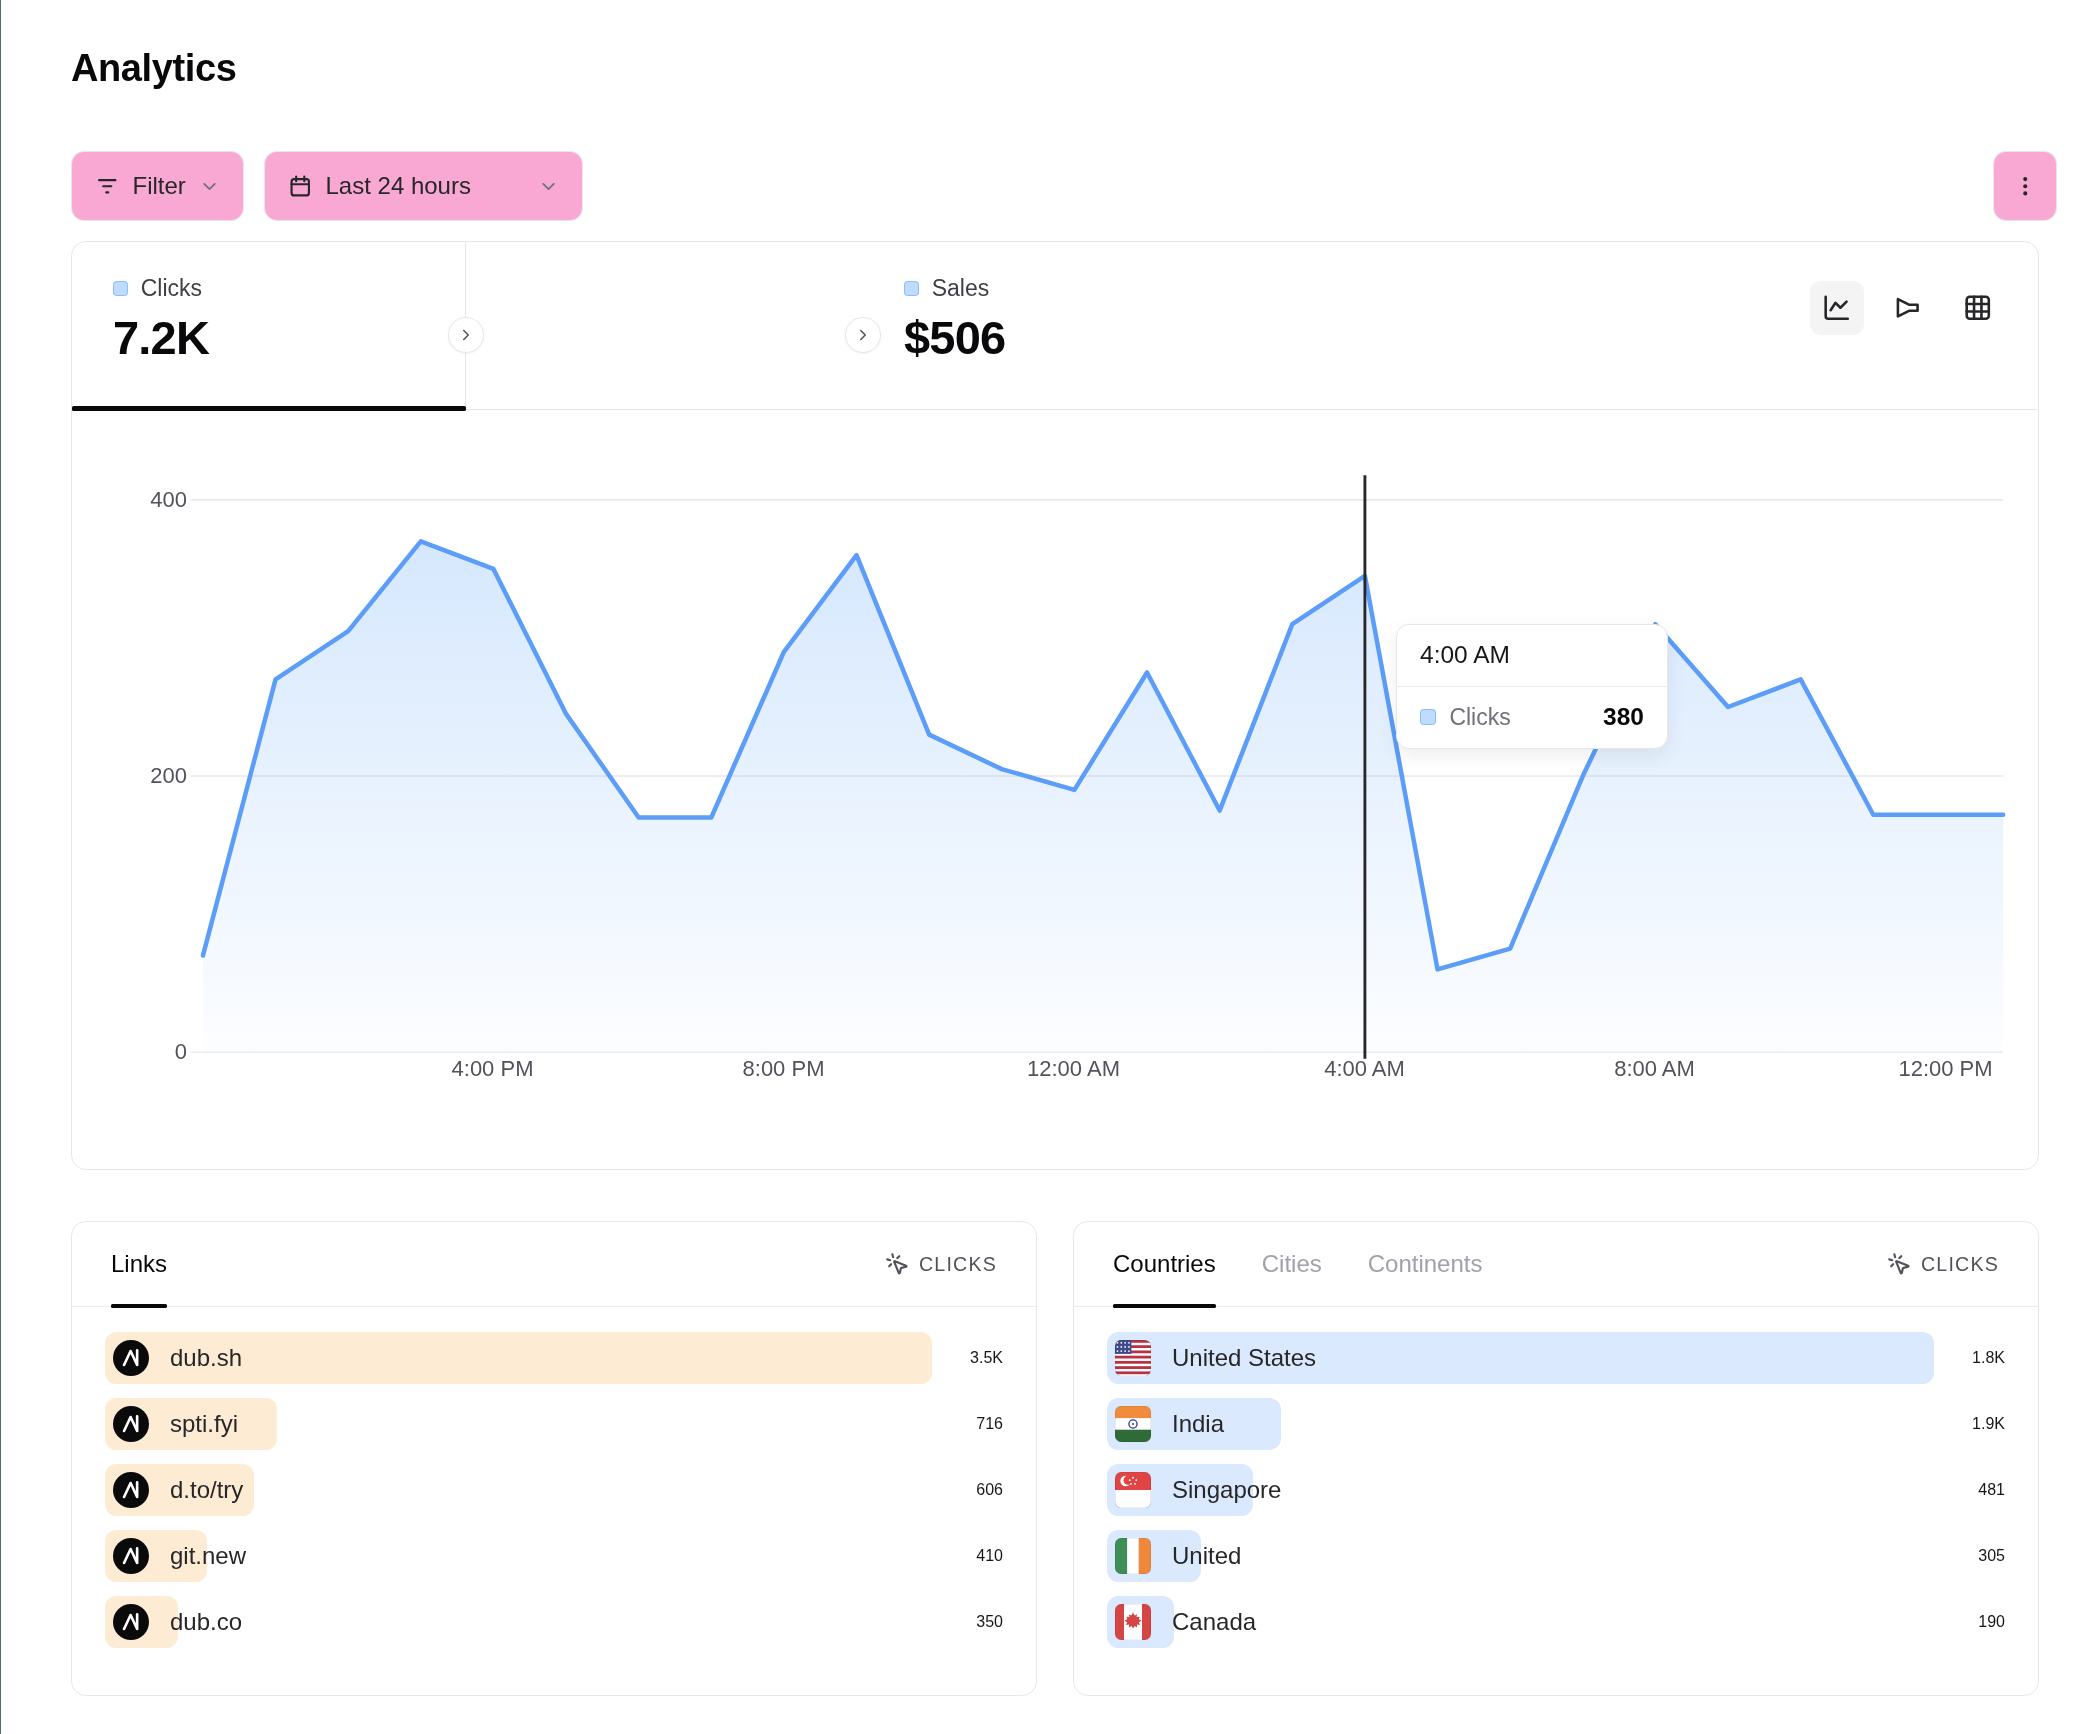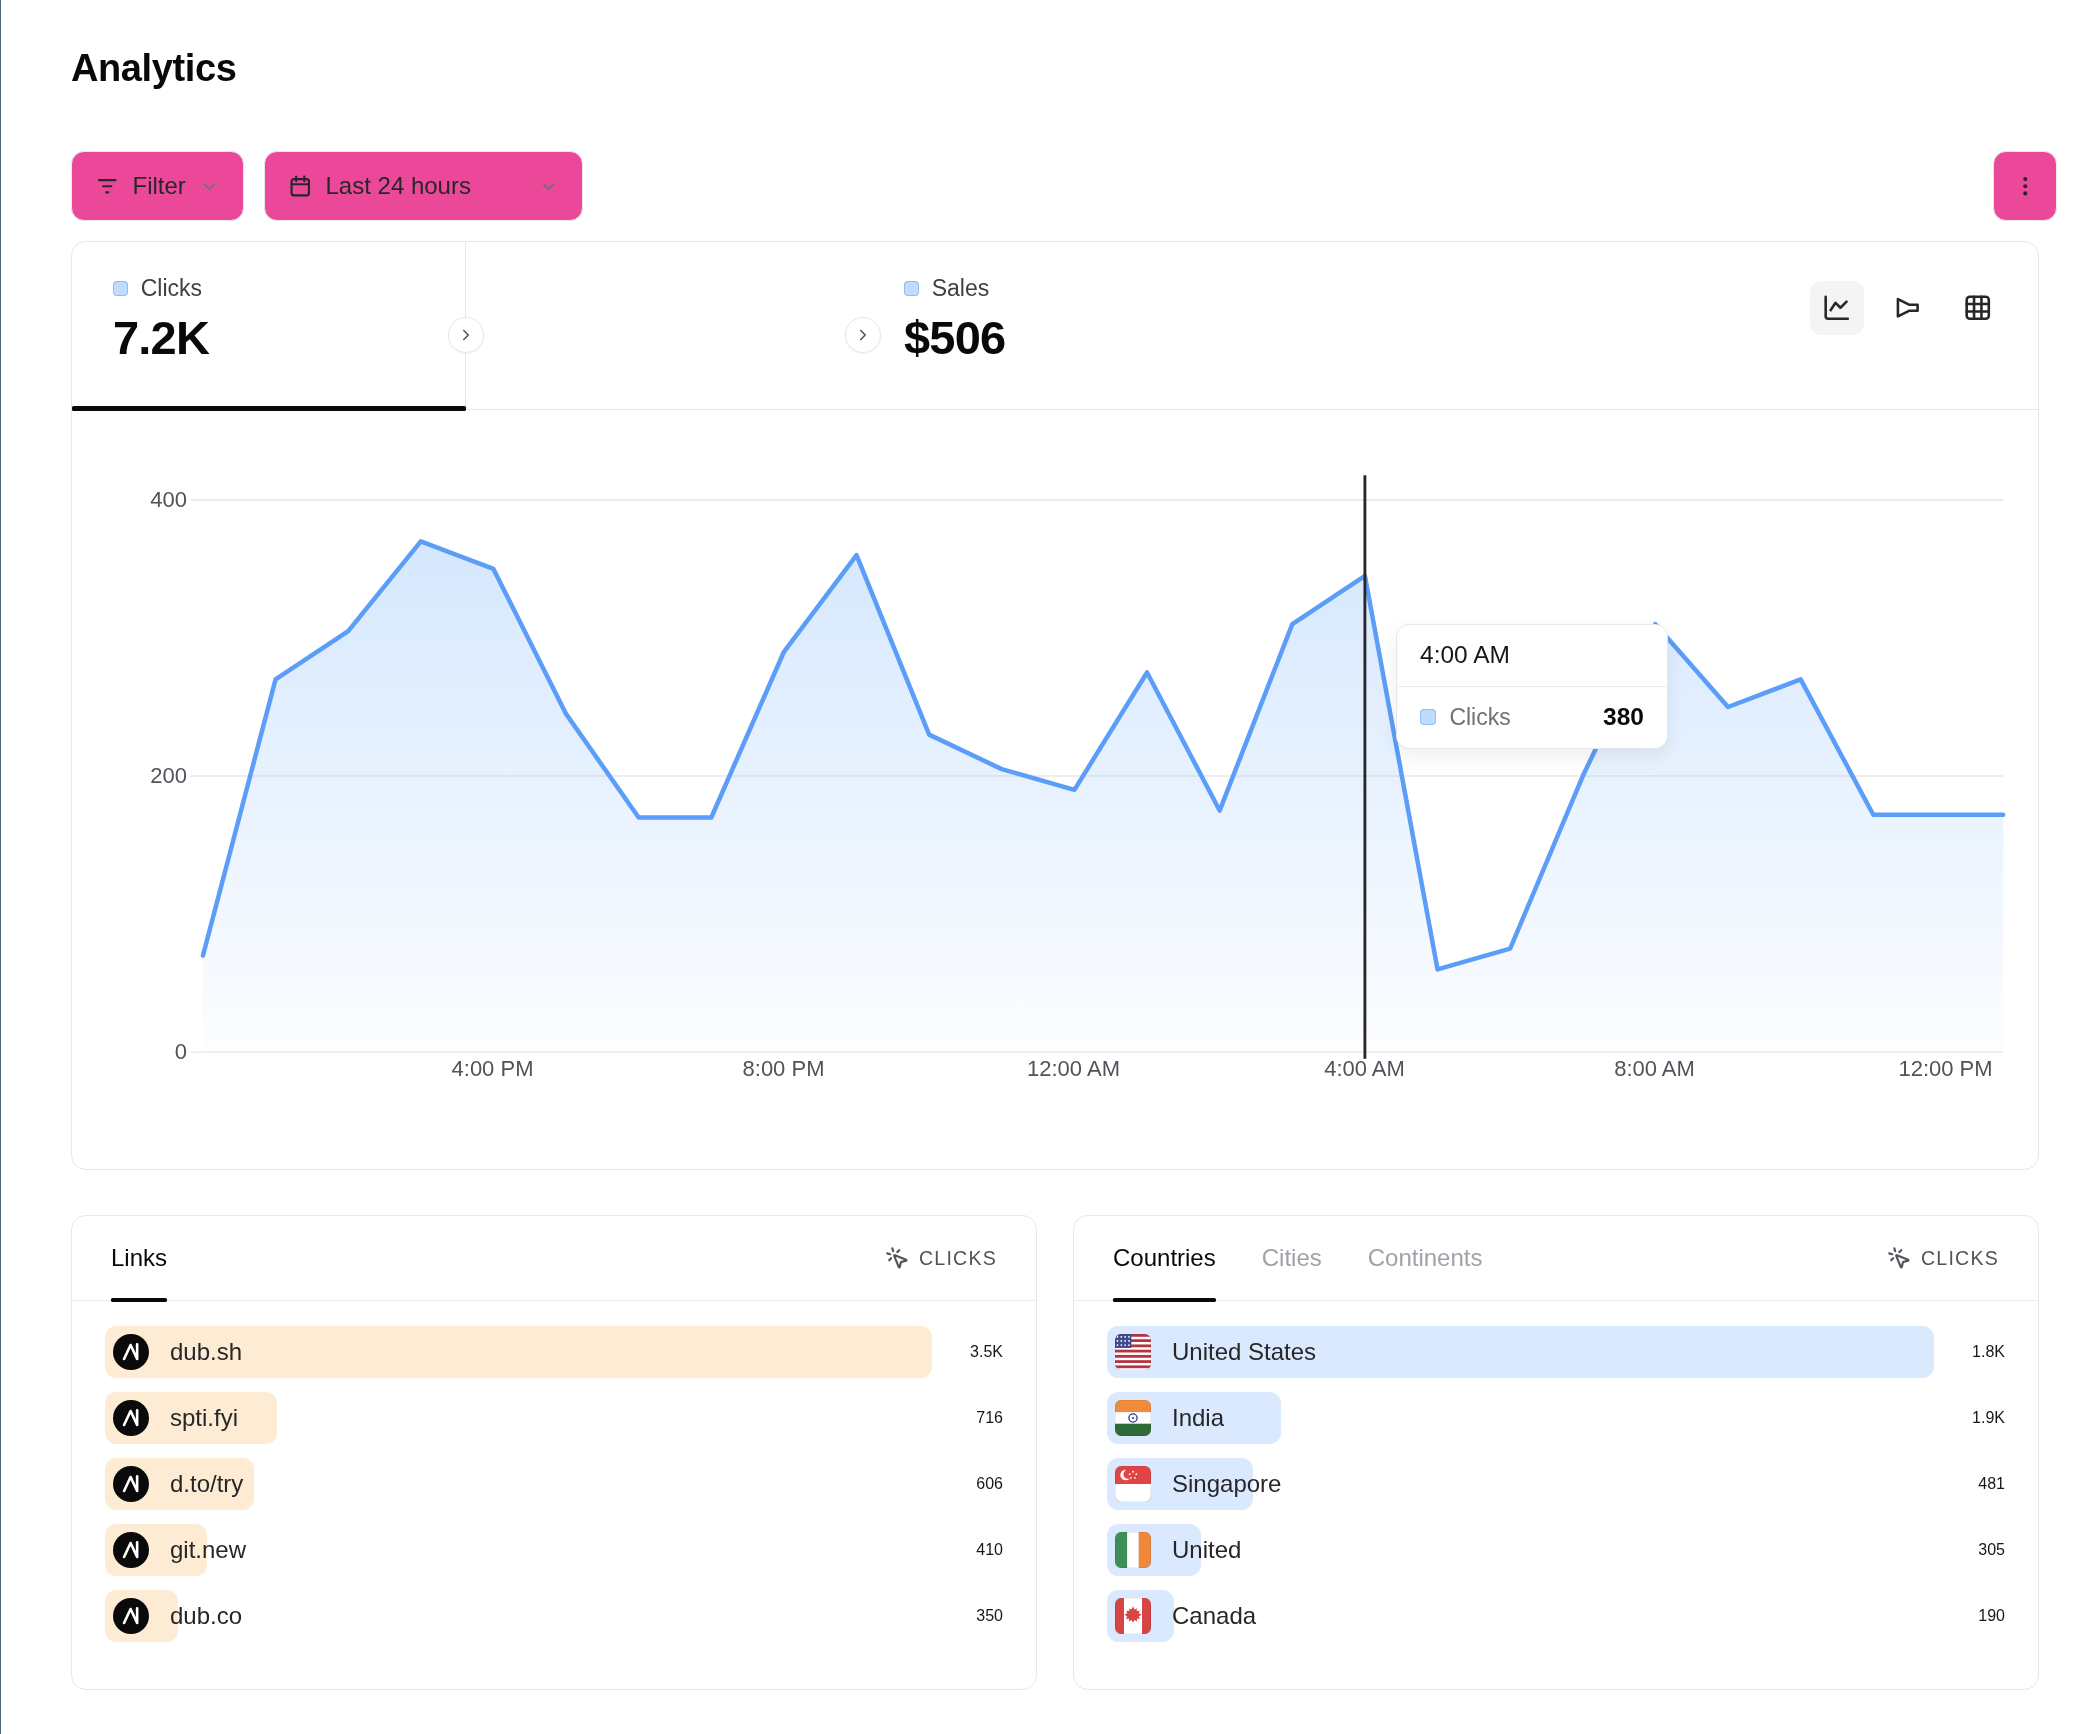--- a/index.html
+++ b/index.html
@@ -11,21 +11,21 @@
     border-left:1.6px solid #4e6a72;
   }
   .abs { position:absolute; }
 
   
   .page-title { left:70px; top:47px; font-size:38px; font-weight:700; color:#09090b; letter-spacing:-0.4px; }
 
   .btn {
     display:flex; align-items:center; gap:13px;
     height:70px; border:1.2px solid #e5e7eb; border-radius:13px;
-    background:#ec4899; font-size:24px; font-weight:500; color:#27272a;
+    background:#f9a8d4; font-size:24px; font-weight:500; color:#27272a;
     padding:0 23px; cursor:pointer;
   }
   .filter-btn { left:70px; top:151px; width:173px; }
   .date-btn   { left:263px; top:151px; width:319px; justify-content:flex-start; }
   .date-btn .spacer { flex:1; }
   .kebab-btn  { left:1992px; top:151px; width:64px; justify-content:center; padding:0; }
   .icon-24 { width:24.5px; height:24.5px; flex:0 0 auto; }
   .icon-stroke { fill:none; stroke:#27272a; stroke-width:2.1; stroke-linecap:round; stroke-linejoin:round; }
   .chev { width:21px; height:21px; }
   .chev path { stroke:#71717a; }
@@ -57,21 +57,21 @@
 
   .tooltip { position:absolute; left:1324px; top:382px; width:272px; background:#fff;
     border:1.2px solid #e5e7eb; border-radius:13px; box-shadow:0 6.5px 19.6px rgba(0,0,0,.07); z-index:5; }
   .tooltip-header { padding:16.4px 23px; font-size:24.5px; font-weight:500; color:#18181b;
     border-bottom:1.2px solid #ececee; }
   .tooltip-row { padding:16.4px 23px; display:flex; align-items:center; gap:13px; }
   .tooltip-series { font-size:23px; color:#71717a; flex:1; }
   .tooltip-value { font-size:24.5px; font-weight:700; color:#09090b; }
 
   
-  .panel { border:1.2px solid #e5e7eb; border-radius:14.7px; background:#fff; }
+  .panel { border:1.2px solid #e5e7eb; border-radius:14.7px; background:#fff;margin-top:6px; }
   .links-panel { left:70px; top:1215px; width:966px; height:475px; }
   .countries-panel { left:1072px; top:1215px; width:966px; height:475px; }
   .panel-header { position:relative; height:85px; border-bottom:1.2px solid #ececee;
     display:flex; align-items:center; padding:0 39px; gap:46px; }
   .panel-tab { font-size:24px; font-weight:500; color:#09090b; cursor:pointer; position:relative; height:100%; display:flex; align-items:center; }
   .panel-tab.inactive { color:#a1a1aa; font-weight:400; }
   .panel-tab .tab-underline { position:absolute; left:0; bottom:-1.6px; height:4.1px; width:100%; background:#09090b; border-radius:1.6px; }
   .metric-head { margin-left:auto; display:flex; align-items:center; gap:9.8px;
     font-size:19.6px; letter-spacing:1.2px; color:#52525b; font-weight:500; }
   .metric-head svg { width:24.5px; height:24.5px; }

